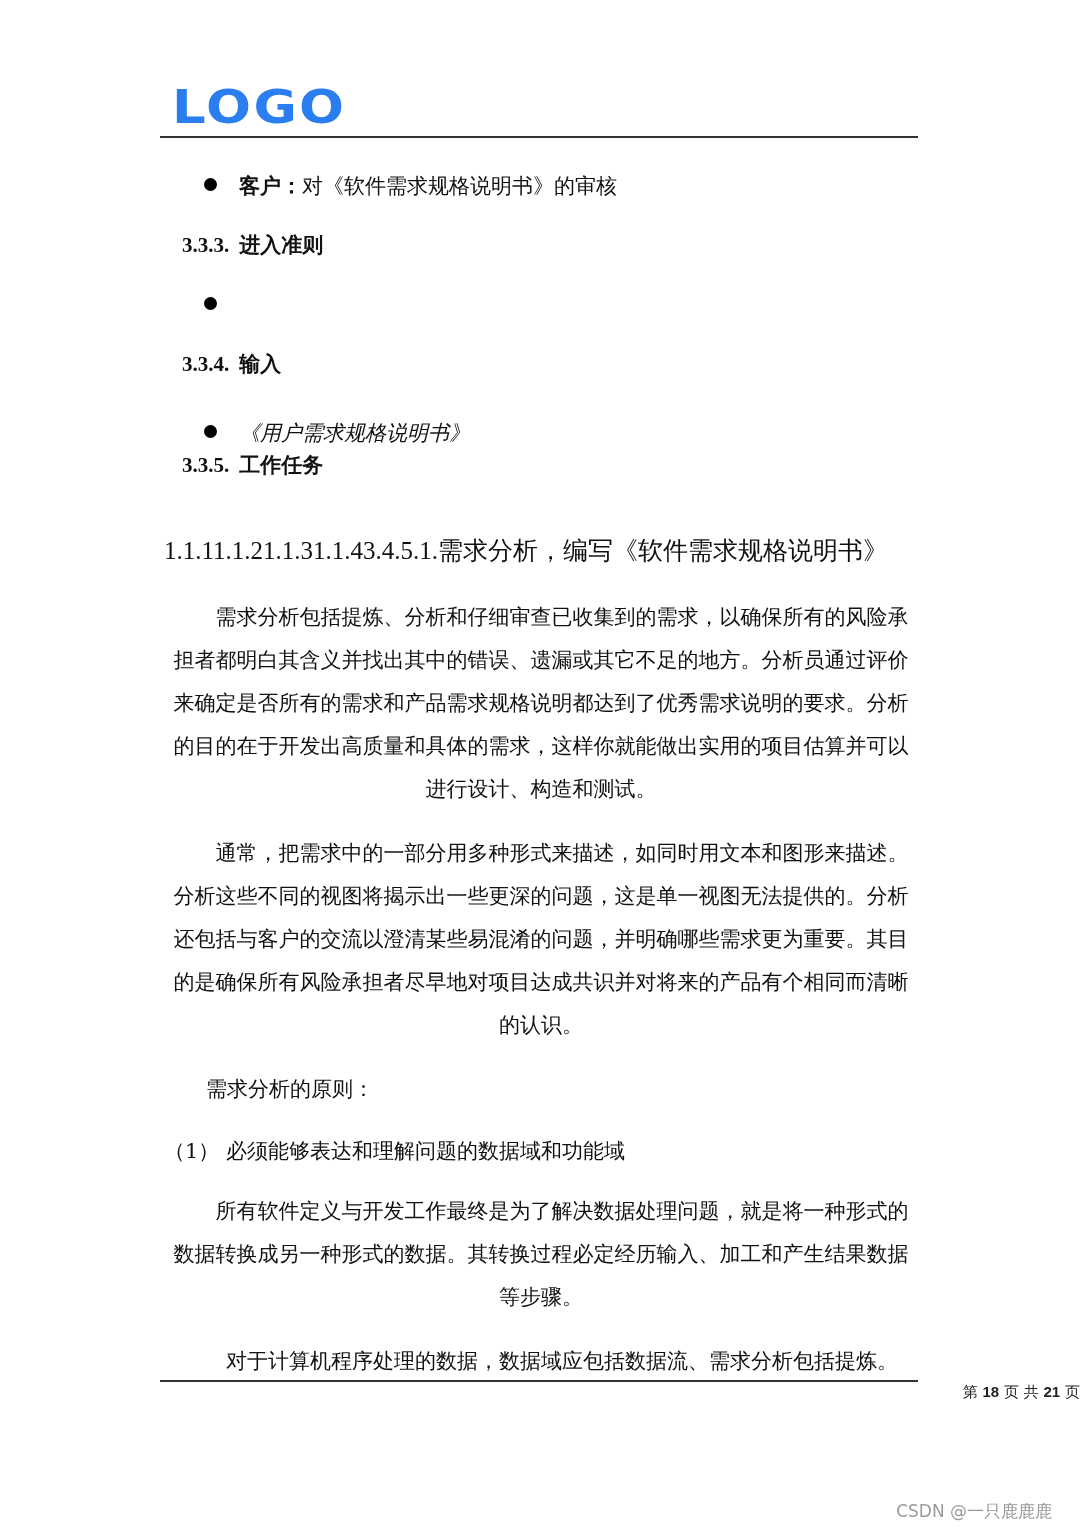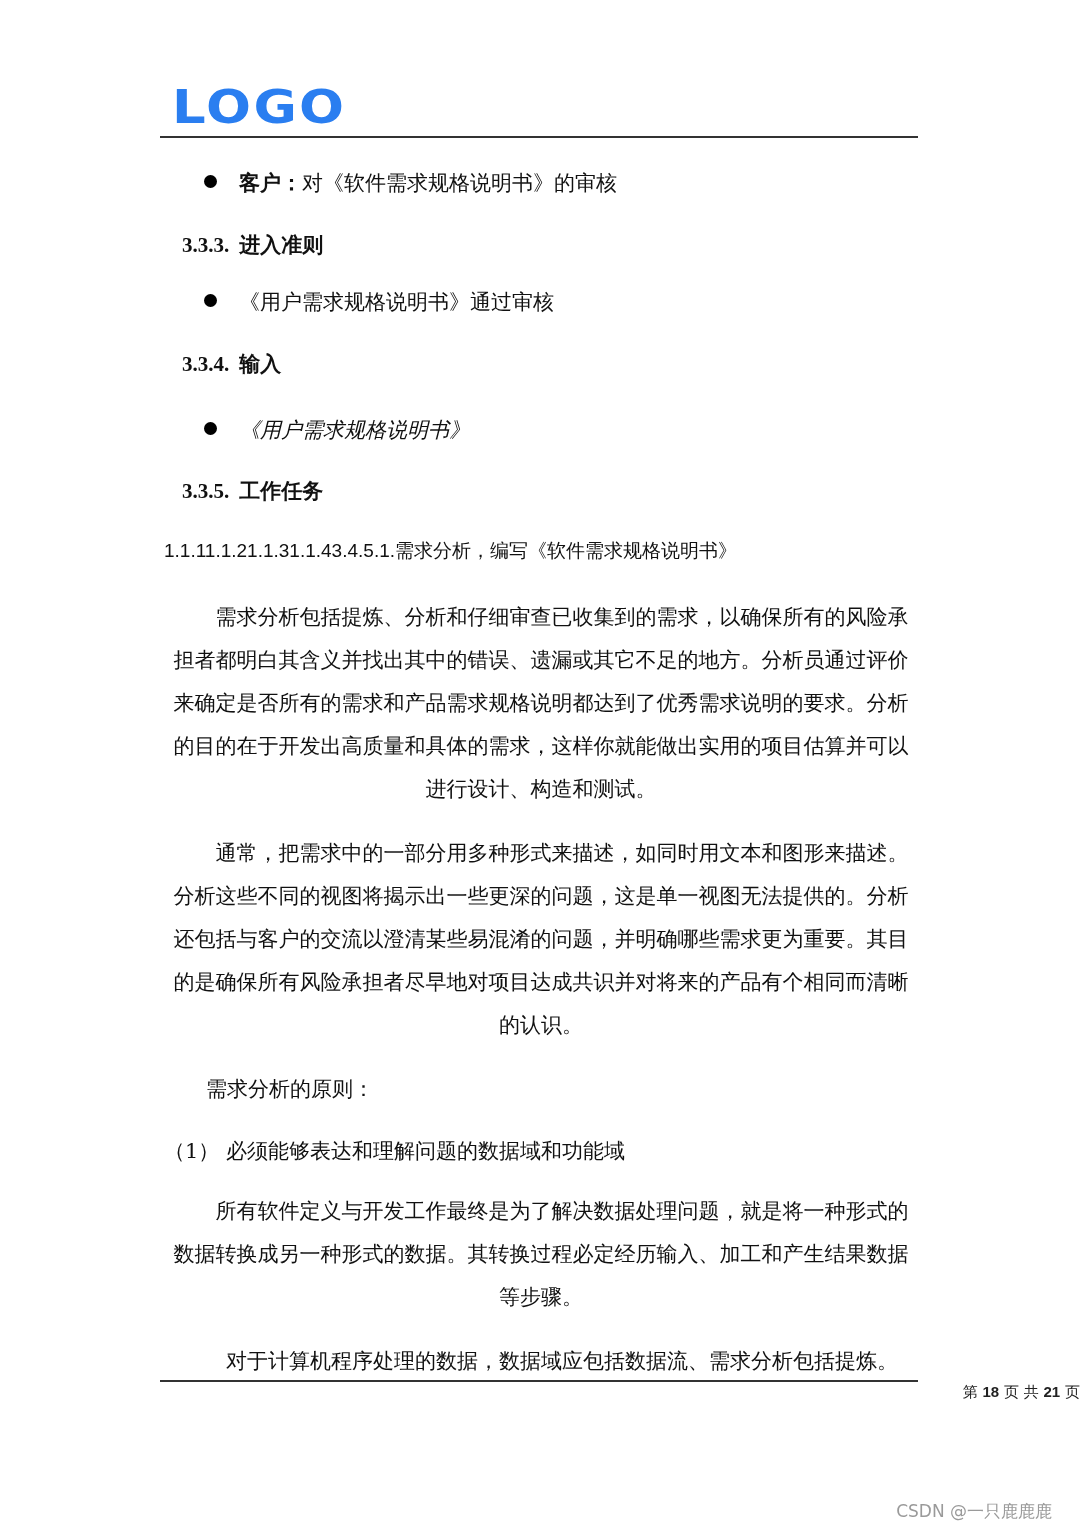--- a/index.html
+++ b/index.html
@@ -14,21 +14,21 @@
       font-weight: bold; font-size: 46px; letter-spacing: 2px;
       color: #2a7ef0; line-height: 46px;
       transform: scaleX(1.15); transform-origin: left top;
     }
     .rule { position: absolute; left: 160px; width: 758px; height: 1.5px; background: #333; }
     .rule.top { top: 136px; }
     .rule.bottom { top: 1380px; }
     .line {
       position: absolute; left: 164px; font-size: 21px; line-height: 24px; white-space: nowrap;
     }
-    .bullet-row { position: absolute; left: 204px; font-size: 21px; line-height: 24px; white-space: nowrap; }
+    .bullet-row { position: absolute; left: 204px; font-size: 21px; line-height: 30px; white-space: nowrap; }
     .dot { display: inline-block; width: 13px; height: 13px; border-radius: 50%; background: #000; margin-right: 22px; vertical-align: 2px; }
     .heading { position: absolute; left: 164px; font-size: 21px; line-height: 24px; font-weight: bold; white-space: nowrap; }
     .heading .num { font-family: "Liberation Serif", serif; font-weight: bold; margin-right: 10px; margin-left: 18px; }
     .para { position: absolute; left: 164px; width: 754px; font-size: 21px; line-height: 43px; text-indent: 42px; text-align: center; }
     .footer {
       position: absolute; top: 1383px; left: 0; width: 1080px; text-align: right;
       font-size: 15px; color: #222;
     }
     .footer b { font-family: "Liberation Sans", sans-serif; }
     .watermark {
@@ -44,36 +44,36 @@
 
 <div class="bullet-row" style="top:171px;">
   <span class="dot"></span><span style="font-weight:bold">客户：</span><span>对《软件需求规格说明书》的审核</span>
 </div>
 
 <div class="heading" style="top:233px;">
   <span class="num">3.3.3.</span><span>进入准则</span>
 </div>
 
 <div class="bullet-row" style="top:290px;">
-  <span class="dot"></span><span>《用户需求规格说明书》通过审核</span>
+  <span class="dot"></span>
 </div>
 
 <div class="heading" style="top:352px;">
   <span class="num">3.3.4.</span><span>输入</span>
 </div>
 
 <div class="bullet-row" style="top:418px;font-style:italic;">
   <span class="dot"></span><span>《用户需求规格说明书》</span>
 </div>
 
-<div class="heading" style="top:479px;">
+<div class="heading" style="top:453px;">
   <span class="num">3.3.5.</span><span>工作任务</span>
 </div>
 
-<div class="line" style="top:539px; font-family:Liberation Sans, sans-serif; font-size:19px;">1.1.11.1.21.1.31.1.43.4.5.1.需求分析，编写《软件需求规格说明书》</div>
+<div class="line" style="top:539px; font-family:Liberation Serif, serif; font-size:25px;">1.1.11.1.21.1.31.1.43.4.5.1.需求分析，编写《软件需求规格说明书》</div>
 
 <div class="para" style="top:596px;">需求分析包括提炼、分析和仔细审查已收集到的需求，以确保所有的风险承担者都明白其含义并找出其中的错误、遗漏或其它不足的地方。分析员通过评价来确定是否所有的需求和产品需求规格说明都达到了优秀需求说明的要求。分析的目的在于开发出高质量和具体的需求，这样你就能做出实用的项目估算并可以进行设计、构造和测试。</div>
 <div class="para" style="top:832px;">通常，把需求中的一部分用多种形式来描述，如同时用文本和图形来描述。分析这些不同的视图将揭示出一些更深的问题，这是单一视图无法提供的。分析还包括与客户的交流以澄清某些易混淆的问题，并明确哪些需求更为重要。其目的是确保所有风险承担者尽早地对项目达成共识并对将来的产品有个相同而清晰的认识。</div>
 
 <div class="line" style="top:1077px; left:206px;">需求分析的原则：</div>
 <div class="line" style="top:1139px; left:164px;">（1）  必须能够表达和理解问题的数据域和功能域</div>
 
 <div class="para" style="top:1190px;">所有软件定义与开发工作最终是为了解决数据处理问题，就是将一种形式的数据转换成另一种形式的数据。其转换过程必定经历输入、加工和产生结果数据等步骤。</div>
 <div class="para" style="top:1340px;">对于计算机程序处理的数据，数据域应包括数据流、需求分析包括提炼。</div>
 

